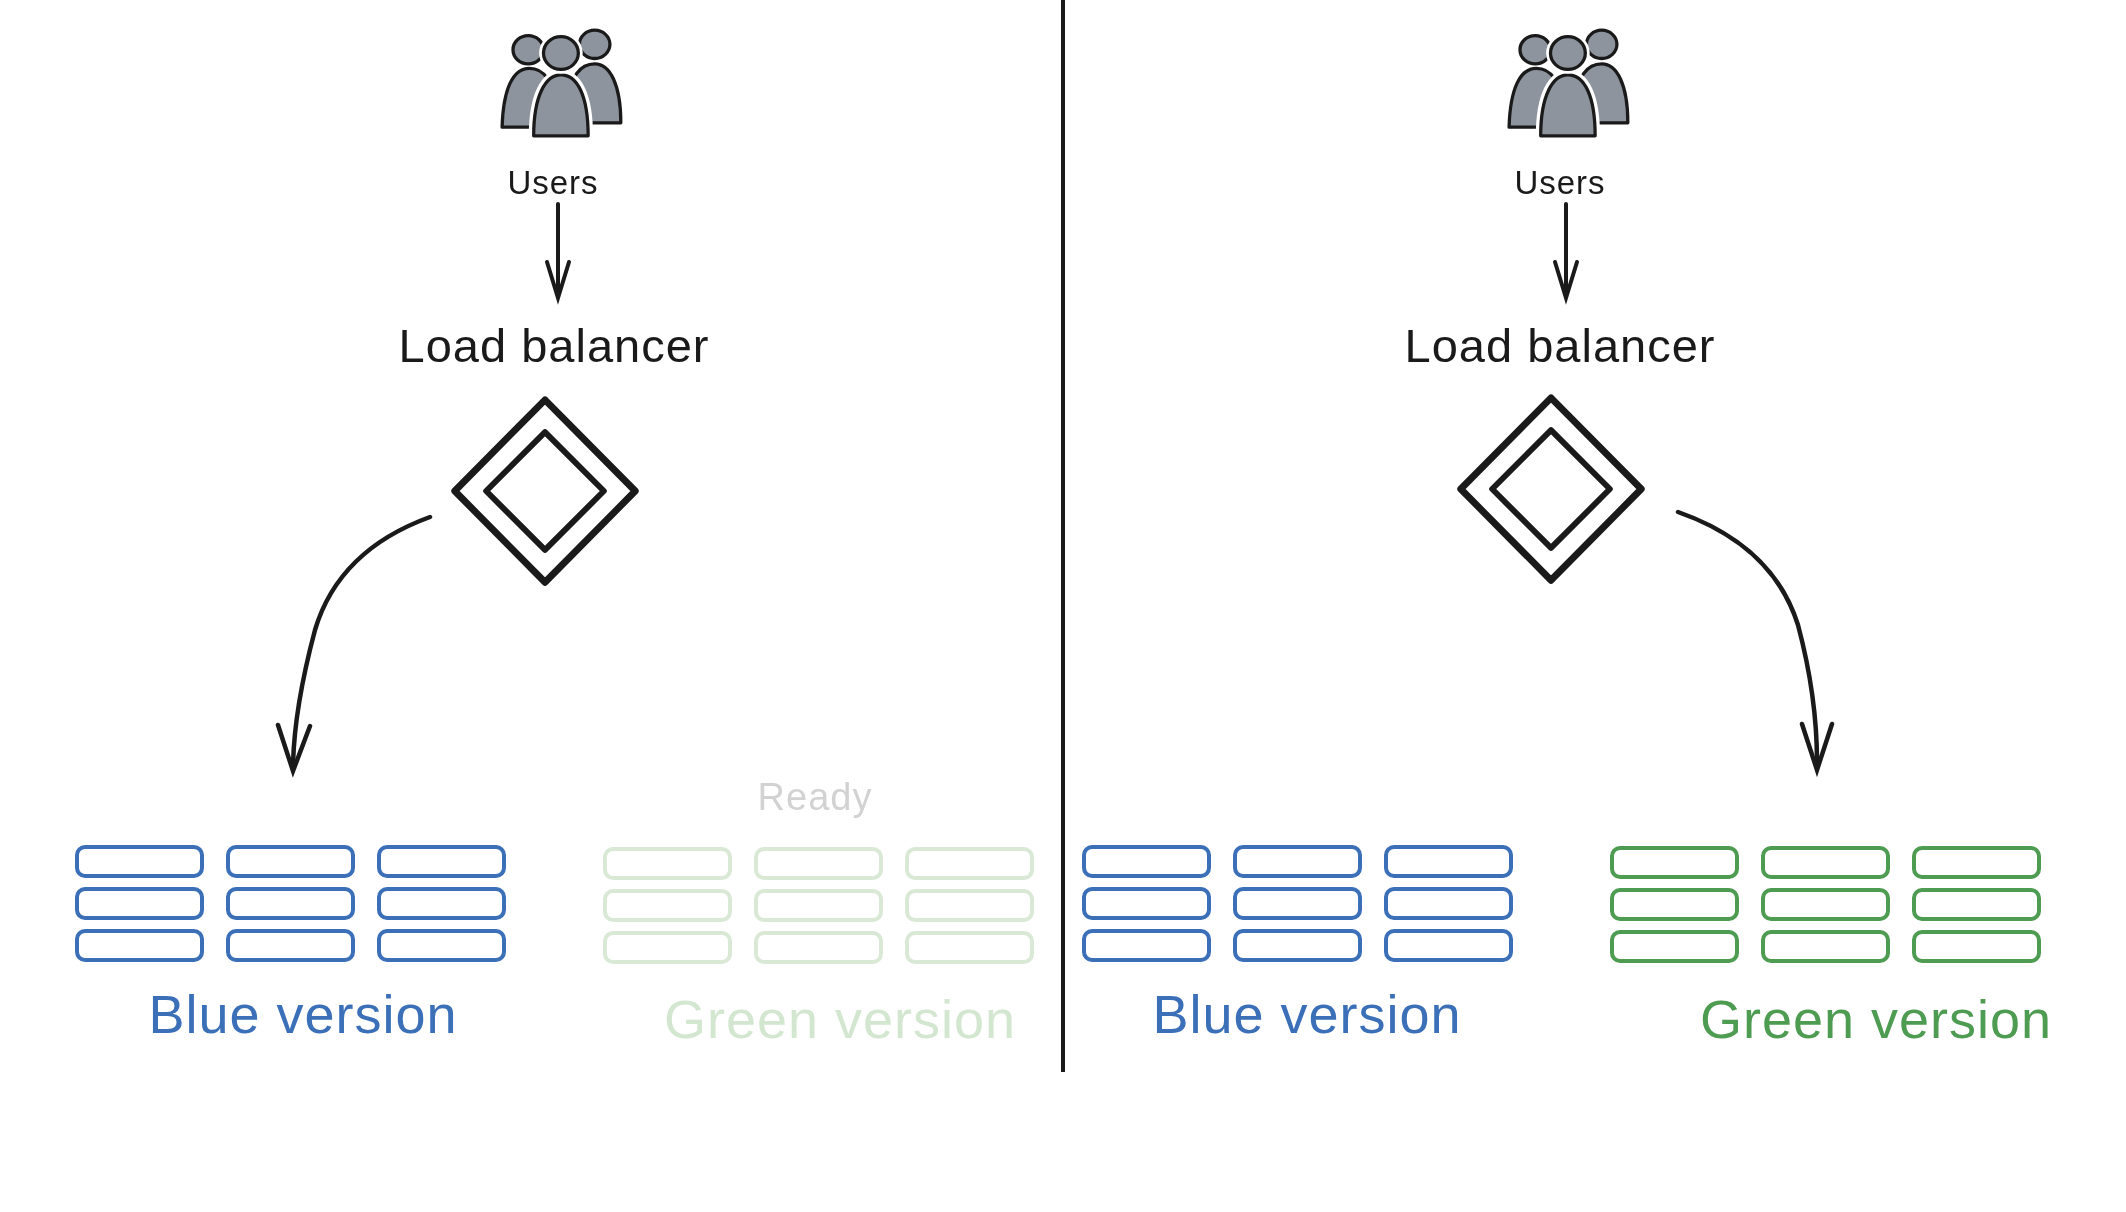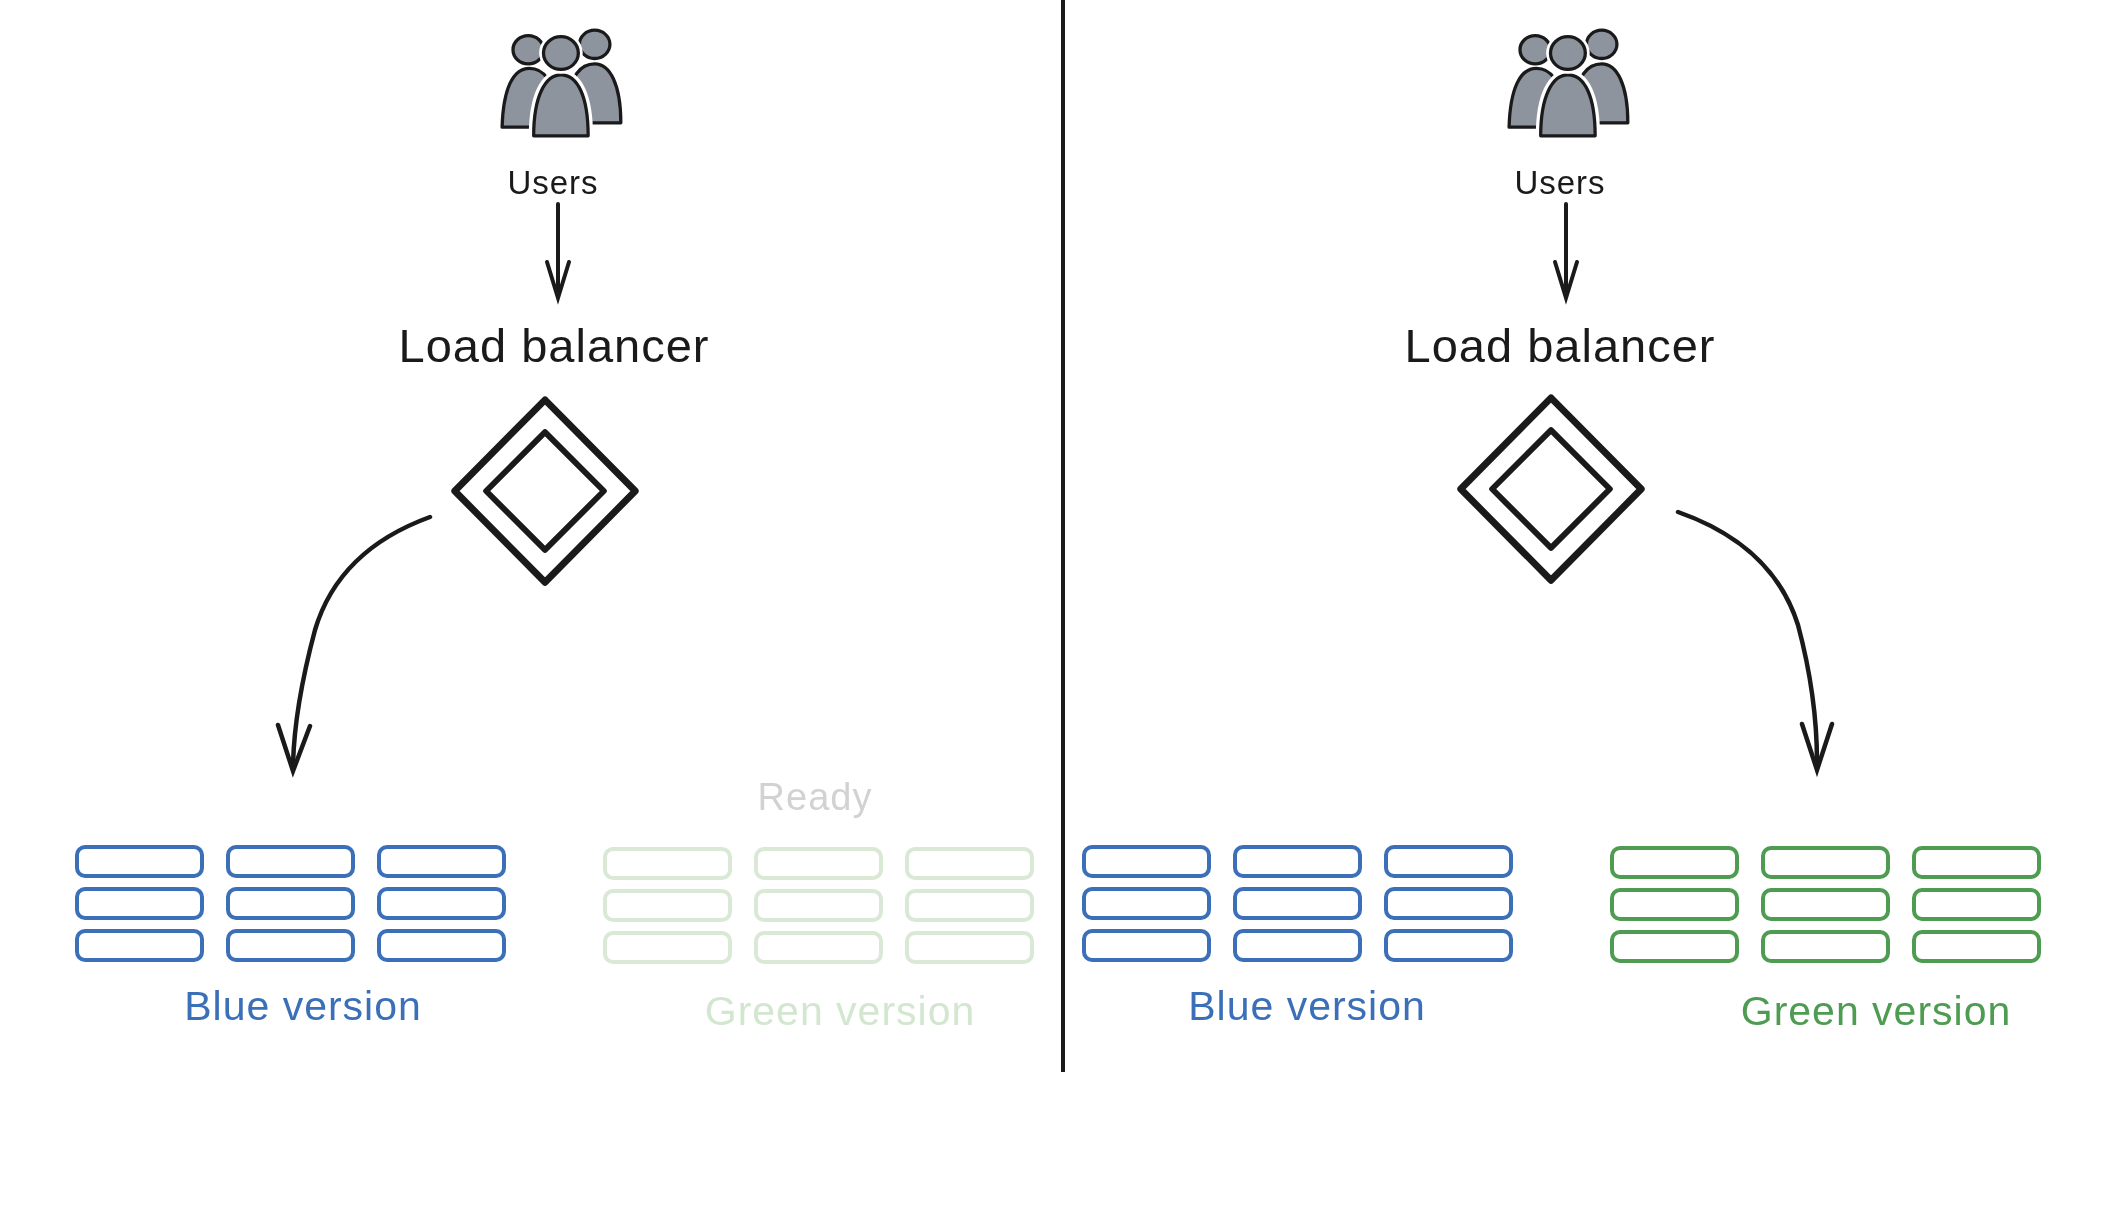--- a/index.html
+++ b/index.html
@@ -9,21 +9,21 @@
   }
   .abs{position:absolute;}
   .label{white-space:nowrap;transform:translateX(-50%);letter-spacing:1px;}
   .ink-text{color:var(--ink);}
   .blue-text{color:var(--blue);}
   .green-text{color:var(--green);}
   .faded-green-text{color:var(--faded-green-text);}
   .gray-text{color:var(--gray);}
   .users-label{font-size:33px;top:164px;}
   .lb-label{font-size:47px;top:318px;}
-  .version-label{font-size:41px;top:983px;text-align:center;}
+  .version-label{font-size:54px;top:983px;text-align:center;}
   .ready-label{font-size:38px;top:776px;}
 
   .divider{position:absolute;top:0;width:4px;height:1212px;background:var(--divider);}
 
   .rack-group{display:flex;gap:22px;}
   .rack-stack{display:flex;flex-direction:column;gap:9px;}
   .rack-unit{width:129px;height:33px;border:4.5px solid;border-radius:10px;box-sizing:border-box;background:transparent;}
   .rack-group.blue .rack-unit{border-color:var(--blue);}
   .rack-group.green .rack-unit{border-color:var(--green);}
   .rack-group.faded-green .rack-unit{border-color:var(--faded-green);}

